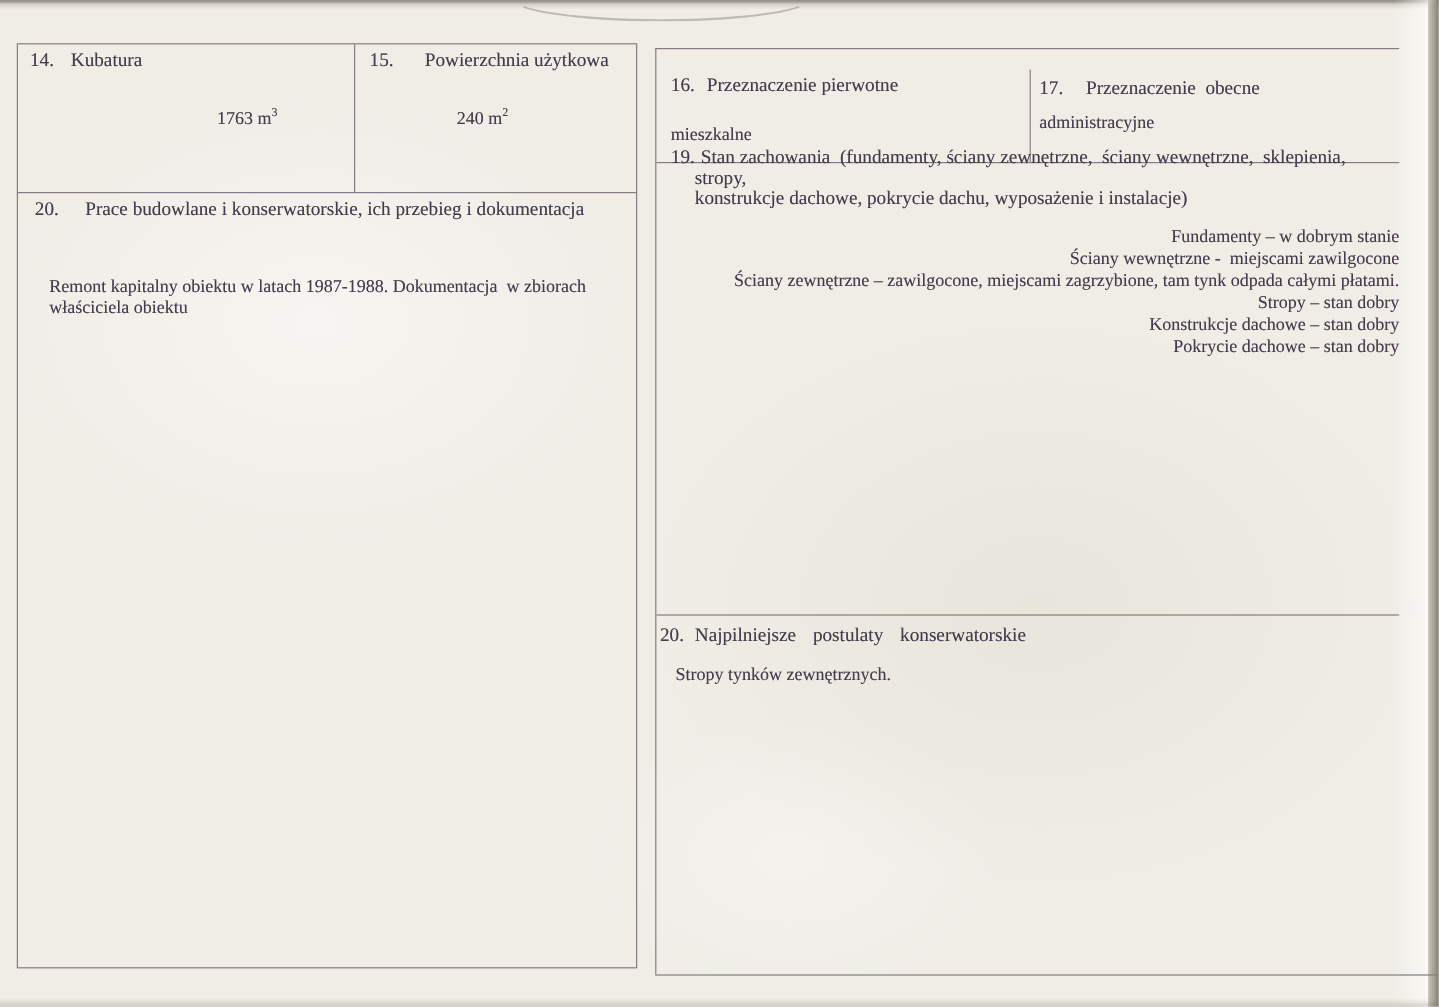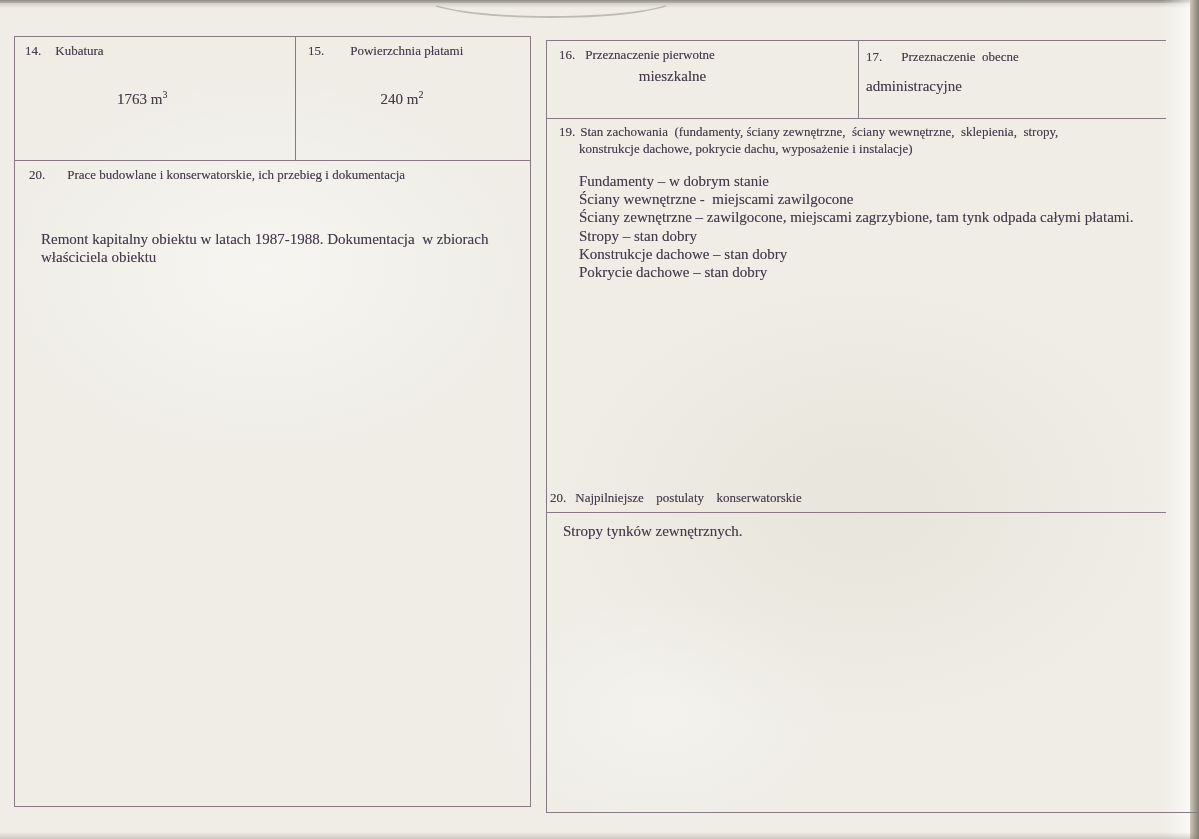--- a/index.html
+++ b/index.html
@@ -24,53 +24,53 @@
   }
   
   .edge-top{position:absolute;left:0;top:0;width:100%;height:3px;background:linear-gradient(to bottom,#8f8c85,#b9b5ab);}
   .edge-top-fade{position:absolute;left:0;top:3px;width:100%;height:5px;background:linear-gradient(to bottom,rgba(150,146,138,0.35),rgba(150,146,138,0));}
   .page-curl{position:absolute;left:424px;top:-22px;width:250px;height:36px;border:2px solid transparent;border-bottom-color:rgba(150,146,136,0.55);border-radius:50%;}
   .edge-right-light{position:absolute;right:9px;top:0;width:28px;height:100%;background:linear-gradient(to left,rgba(255,255,255,0.65),rgba(255,255,255,0));}
   .edge-right{position:absolute;right:0;top:0;width:9px;height:100%;background:linear-gradient(to right,#cfc9bb,#837e72);}
   .edge-bottom{position:absolute;left:0;bottom:0;width:100%;height:7px;background:linear-gradient(to bottom,rgba(125,119,107,0),rgba(125,119,107,0.30));}
 
   .t{white-space:pre-wrap;}
-  .lbl{font-size:13px;line-height:17px;}
+  .lbl{font-size:16px;line-height:17px;}
   .val{font-size:15px;line-height:18px;}
   .num{display:inline;}
 
   
   .left-panel{position:absolute;left:14px;top:36px;width:517px;height:771px;border:1px solid var(--line);box-sizing:border-box;}
   .row-1415{position:absolute;left:0;top:0;width:100%;height:124px;border-bottom:1px solid var(--line);box-sizing:border-box;}
   .cell-14{position:absolute;left:0;top:0;width:281px;height:100%;border-right:1px solid var(--line);box-sizing:border-box;padding:5px 0 0 10px;}
   .cell-15{position:absolute;left:281px;top:0;right:0;height:100%;padding:5px 0 0 12px;}
   .cell-14 .num{margin-right:14px;}
   .cell-15 .num{margin-right:26px;}
-  .v14{margin-top:27px;padding-left:92px;}
+  .v14{margin-top:27px;text-align:center;padding-left:92px;}
   .v15{margin-top:27px;text-align:center;padding-right:34px;}
   sup{font-size:10px;}
   .cell-18{position:absolute;left:0;top:124px;right:0;bottom:0;padding:5px 0 0 14px;}
   .cell-18 .num{margin-right:22px;}
   .v18{margin-top:47px;margin-left:12px;max-width:482px;}
 
   
   .right-panel{position:absolute;left:546px;top:40px;width:620px;height:772px;border-left:1px solid var(--line);border-top:1px solid var(--line);box-sizing:border-box;}
-  .row-1617{position:absolute;left:0;top:0;width:100%;height:78px;border-bottom:1px solid var(--line);box-sizing:border-box;}
+  .row-1617{position:absolute;left:0;top:17px;width:100%;height:78px;border-bottom:1px solid var(--line);box-sizing:border-box;}
   .cell-16{position:absolute;left:0;top:0;width:312px;height:100%;border-right:1px solid var(--line);box-sizing:border-box;padding:5px 0 0 12px;}
   .cell-17{position:absolute;left:313px;top:0;right:0;height:100%;padding:7px 0 0 6px;}
   .cell-16 .num{margin-right:10px;}
   .cell-17 .num{margin-right:19px;}
-  .v16{margin-top:4px;text-align:center;padding-right:72px;}
+  .v16{margin-top:24px;padding-right:72px;}
   .v17{margin-top:12px;text-align:left;padding-right:50px;}
   .box-19{position:absolute;left:0;top:78px;width:100%;height:394px;border-bottom:1px solid var(--line);box-sizing:border-box;padding:4px 0 0 12px;}
   .lbl-19{max-width:596px;padding-left:20px;text-indent:-20px;}
   .lbl-19 .num{margin-right:5px;}
   .cond-list{margin-top:15px;margin-left:20px;}
-  .cond-line{font-size:15px;line-height:18.2px;white-space:pre-wrap;}
-  .box-20{position:absolute;left:0;top:444px;width:100%;height:300px;padding:4px 0 0 3px;box-sizing:border-box;}
+  .cond-line{font-size:15px;line-height:18.2px;white-space:pre-wrap;text-align:right;}
+  .box-20{position:absolute;left:0;top:476px;width:100%;height:300px;padding:4px 0 0 3px;box-sizing:border-box;}
   .lbl-20{word-spacing:3px;}
   .box-20 .num{margin-right:9px;}
   .v20{margin-top:16px;margin-left:13px;}
   .bottom-line{position:absolute;left:546px;top:812px;width:653px;height:1px;background:var(--line);}
 
   .ink{text-shadow:0 0 0.5px rgba(70,58,76,0.45);}
 </style>
 </head>
 <body>
 
@@ -83,21 +83,21 @@
   <div class="edge-right"></div>
   <div class="edge-bottom"></div>
 
   <div class="left-panel">
     <div class="row-1415">
       <div class="cell-14">
         <div class="lbl t"><span class="num">14.</span><span>Kubatura</span></div>
         <div class="val v14"><span>1763 m</span><sup>3</sup></div>
       </div>
       <div class="cell-15">
-        <div class="lbl t"><span class="num">15.</span><span>Powierzchnia płatami</span></div>
+        <div class="lbl t"><span class="num">15.</span><span>Powierzchnia użytkowa</span></div>
         <div class="val v15"><span>240 m</span><sup>2</sup></div>
       </div>
     </div>
     <div class="cell-18">
       <div class="lbl t"><span class="num">20.</span><span>Prace budowlane i konserwatorskie, ich przebieg i dokumentacja</span></div>
       <div class="val v18 t">Remont kapitalny obiektu w latach 1987-1988. Dokumentacja  w zbiorach
 właściciela obiektu</div>
     </div>
   </div>
 

